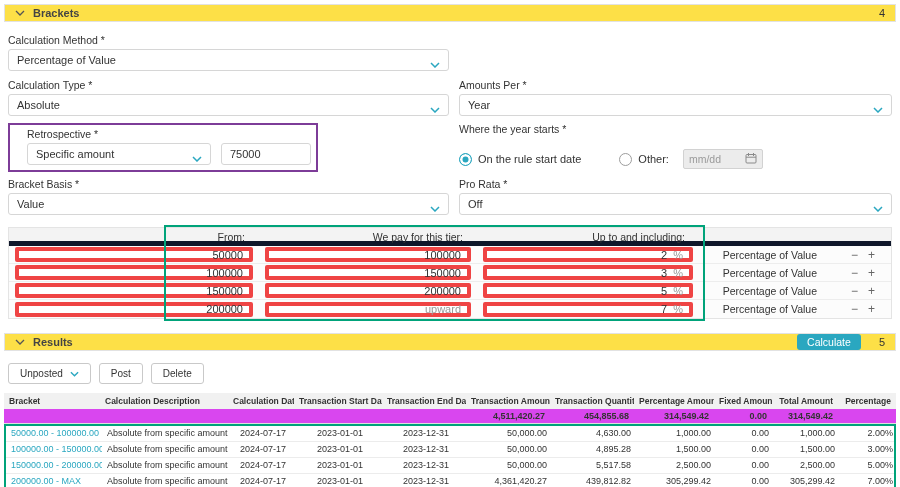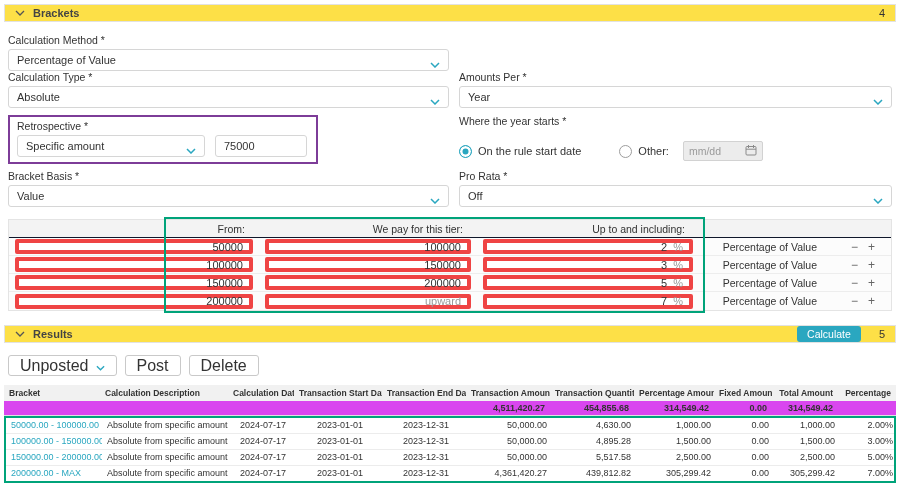--- a/index.html
+++ b/index.html
@@ -8,65 +8,65 @@
   .page { position: relative; width: 900px; height: 487px; padding: 4px; overflow: hidden; }
 
   
   .section-header { display:flex; align-items:center; gap:8px; background:#fde047; border:1px solid #e2e2e2; height:18px; padding:0 10px; color:#444; }
   .section-title { font-weight:bold; font-size:11px; }
   .section-count { margin-left:auto; color:#333; font-size:11px; }
   .chev { display:inline-flex; align-items:center; }
 
   
   .form { padding: 6px 4px 0 4px; }
-  .form-row { display:flex; margin-top: 0; }
+  .form-row { display:flex; margin-top: 8px; }
   .col-left { width: 441px; }
   .col-right { flex:1; padding-left: 10px; }
   .field-label { font-size:10.5px; color:#333; margin-bottom:3px; display:block; }
   .select { position:relative; height:22px; border:1px solid #d6d6d6; border-radius:3px; background:#fff; display:flex; align-items:center; padding:0 26px 0 8px; font-size:11px; color:#333; }
   .select .chevron { position:absolute; right:8px; top:8px; }
 
   
-  .purple-group { border:2px solid #7d3c98; width:310px; padding:3px 5px 5px 7px; }
+  .purple-group { border:2px solid #7d3c98; width:310px; padding:3px 5px 5px 17px; }
   .retro-row { display:flex; gap:10px; margin-top:2px; }
   .retro-select { width:188px; }
   .text-input { height:22px; border:1px solid #d6d6d6; border-radius:3px; background:#fff; padding:0 8px; font-size:11px; color:#333; display:flex; align-items:center; width:92px; font-family:"Liberation Sans",sans-serif; }
 
   
   .radio-line { display:flex; align-items:center; gap:6px; margin-top:14px; }
   .radio-item { display:flex; align-items:center; gap:6px; cursor:default; }
   .radio { width:13px; height:13px; border-radius:50%; border:1px solid #9d9d9d; background:#fff; display:inline-block; }
   .radio.checked { border-color:#2aa7c0; background:#2aa7c0; box-shadow: inset 0 0 0 2.5px #fff; }
   .radio-gap { width:26px; }
   .date-input { width:80px; height:20px; background:#ececec; border:1px solid #d2d2d2; border-radius:2px; color:#9a9a9a; display:flex; align-items:center; padding:0 5px; font-size:10.5px; margin-left:8px; }
   .date-input .ph { flex:1; }
 
   
   .tier-wrap { position:relative; margin: 12px 4px 0 4px; border:1px solid #e4e4e4; font-size:10.5px; }
   .tier-grid { display:grid; grid-template-columns: 250px 218px 222px 1fr 56px; align-items:center; }
-  .tier-head { background:#f3f3f3; height:18px; border-bottom:1px solid #0f172a; }
+  .tier-head { background:#f3f3f3; height:18px; border-bottom:5px solid #0f172a; }
   .tier-head .tcell { text-align:right; padding-right:14px; color:#333; }
   .tier-row { height:18px; background:#fcfcfc; border-bottom:1px solid #ededed; }
   .tier-row:last-child { border-bottom:none; }
   .tcell { padding:0 6px; height:100%; display:flex; align-items:center; justify-content:flex-end; }
   .tier-head .tcell { display:block; line-height:18px; padding-top:0; }
   .tinput { width:100%; height:15px; border:4px solid #ef4444; border-radius:2px; background:#fff; display:flex; align-items:center; justify-content:flex-end; padding:0 6px; font-size:11px; gap:6px; }
   .tinput.muted { color:#999; }
   .tinput .pct { color:#999; }
   .tcell.c4 { justify-content:flex-end; padding-right:18px; color:#333; }
   .tcell.c5 { justify-content:center; gap:10px; }
   .mini-btn { color:#666; font-size:12px; line-height:12px; cursor:default; }
   .green-overlay { position:absolute; left:155px; top:-3px; width:541px; height:calc(100% + 6px); border:2px solid #00a37a; pointer-events:none; }
 
   
   .results-header { margin-top: 14px; }
   .calculate-btn { background:#2aa7c0; color:#fff; border:none; border-radius:3px; height:16px; padding:0 10px; font-size:10.5px; margin-left:auto; font-family:"Liberation Sans",sans-serif; }
   .results-header .section-count { margin-left:10px; }
   .toolbar { display:flex; gap:8px; padding: 12px 4px 0 4px; }
-  .tbtn { height:21px; background:#fff; border:1px solid #c9c9c9; border-radius:3px; padding:0 11px; font-size:16px; color:#333; display:inline-flex; align-items:center; gap:7px; font-family:"Liberation Sans",sans-serif; }
+  .tbtn { height:21px; background:#fff; border:1px solid #c9c9c9; border-radius:3px; padding:0 11px; font-size:10px; color:#333; display:inline-flex; align-items:center; gap:7px; font-family:"Liberation Sans",sans-serif; }
 
   
   .rt { margin: 9px 0 0 0; font-size:9px; }
   .rt-row { display:grid; grid-template-columns: 96px 128px 66px 88px 84px 84px 84px 80px 58px 66px 58px; align-items:center; }
   .rt-head { background:#f1f1f1; font-weight:bold; font-size:8.5px; }
   .rt-head .rcell { height:16px; line-height:16px; white-space:nowrap; }
   .rt-totals { background:#d946ef; font-weight:bold; border-bottom:1px solid #e0e0e0; }
   .rt-totals .rcell { height:14px; line-height:14px; }
   .rcell { padding:0 5px; overflow:hidden; white-space:nowrap; height:15px; line-height:15px; }
   .c-left { text-align:left; }

